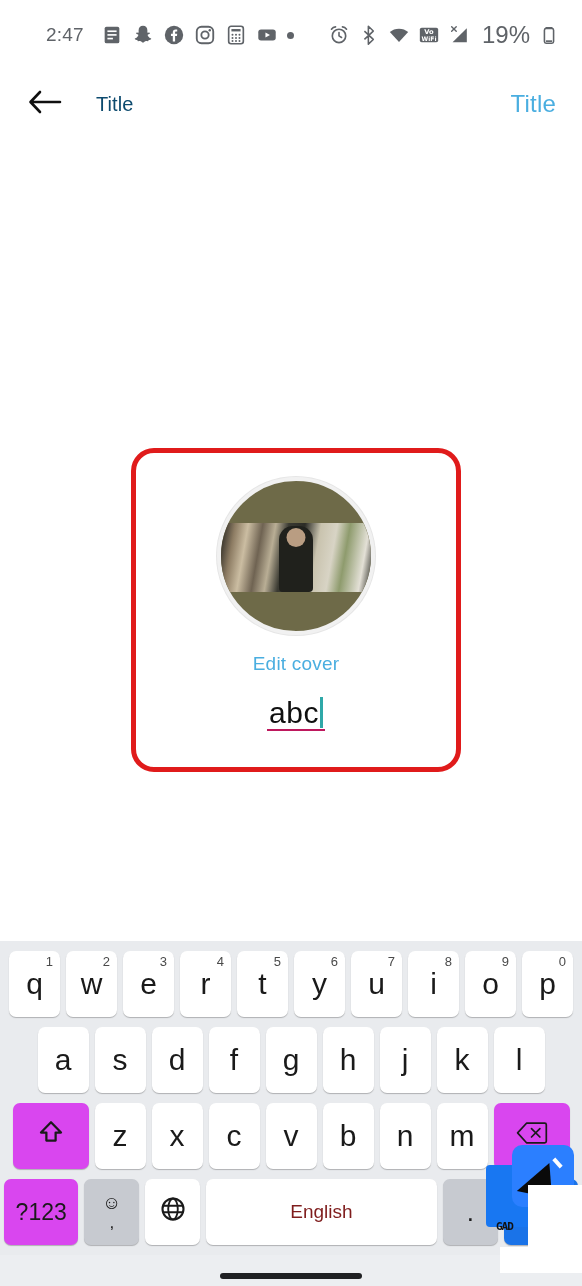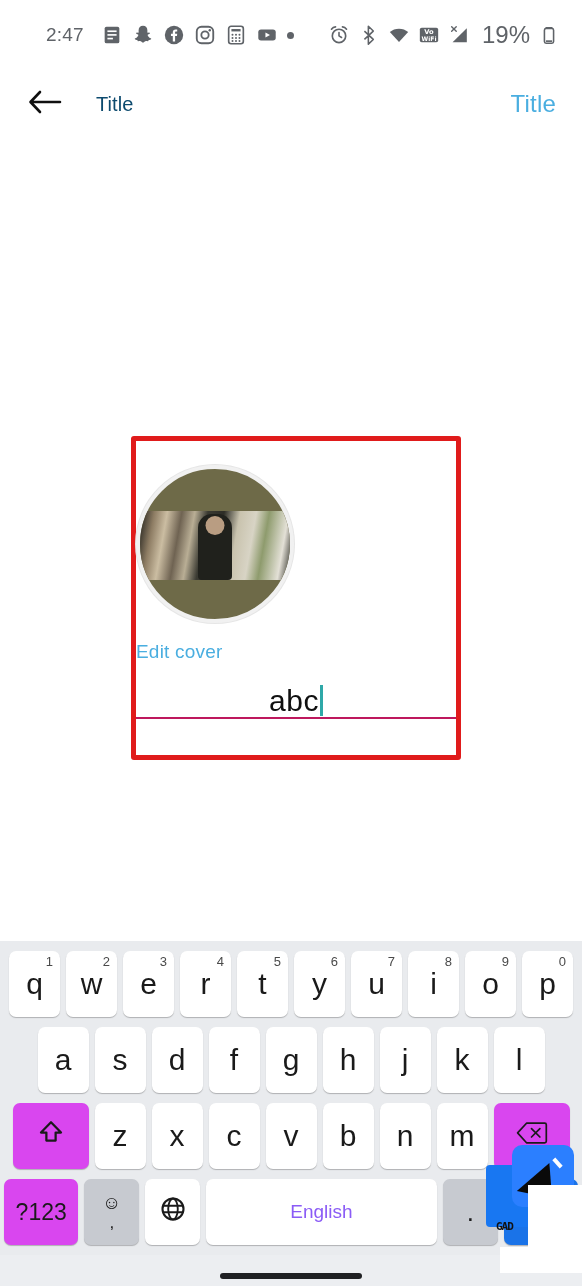--- a/index.html
+++ b/index.html
@@ -53,26 +53,27 @@
 
   
   .body-area {
     position: relative;
     flex: 1 1 auto;
     background: #ffffff;
   }
 
   .highlight-box {
     position: absolute;
-    left: 131px; top: 298px;
+    left: 131px; top: 310px;
     width: 330px; height: 324px;
     border: 5px solid #e01b1b;
-    border-radius: 3px;
+    border-radius: 23px;
     background: #ffffff;
     display: flex; flex-direction: column;
+    align-items: center;
     padding-top: 24px;
   }
 
   .avatar {
     width: 158px; height: 158px;
     border-radius: 50%;
     border: 4px solid #f1f1f1;
     overflow: hidden;
     position: relative;
     background: #6e6a48;
@@ -158,21 +159,21 @@
     font-size: 13px; color: #4a4a4a;
   }
   .krow.r2 { padding: 0 26px; }
   .krow.r2 .key { width: 51px; }
   .key.fn {
     background: #d946ef;
     width: 76px;
   }
   .key.space {
     width: 236px;
-    font-size: 19px; color: #8b5cf6; text-align: right;
+    font-size: 19px; color: #7f1d1d; text-align: right;
   }
   .key.sm { width: 56px; font-size: 22px; }
   .key.period { background: #c7cad0; width: 56px; font-size: 26px; }
   .key.enter {
     background: #1a73e8; width: 76px;
   }
   .key.num { font-size: 23px; }
   .emoji-key {
     background: #c7cad0;
     width: 56px;

